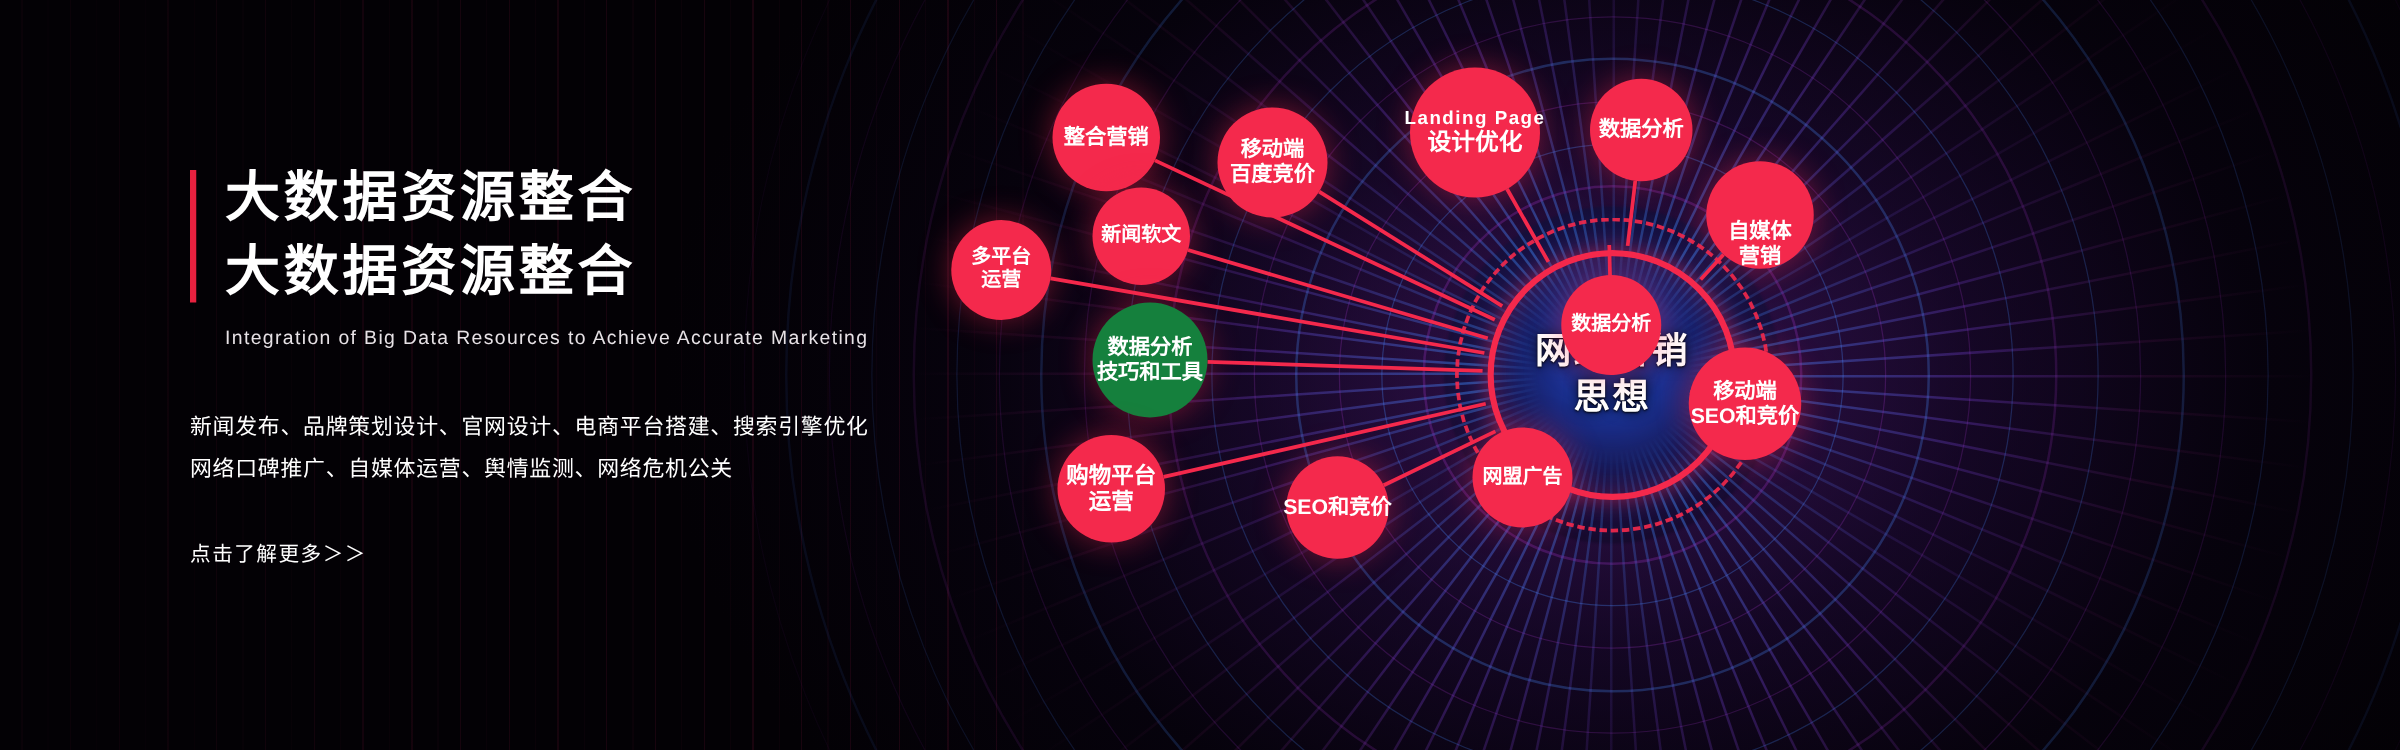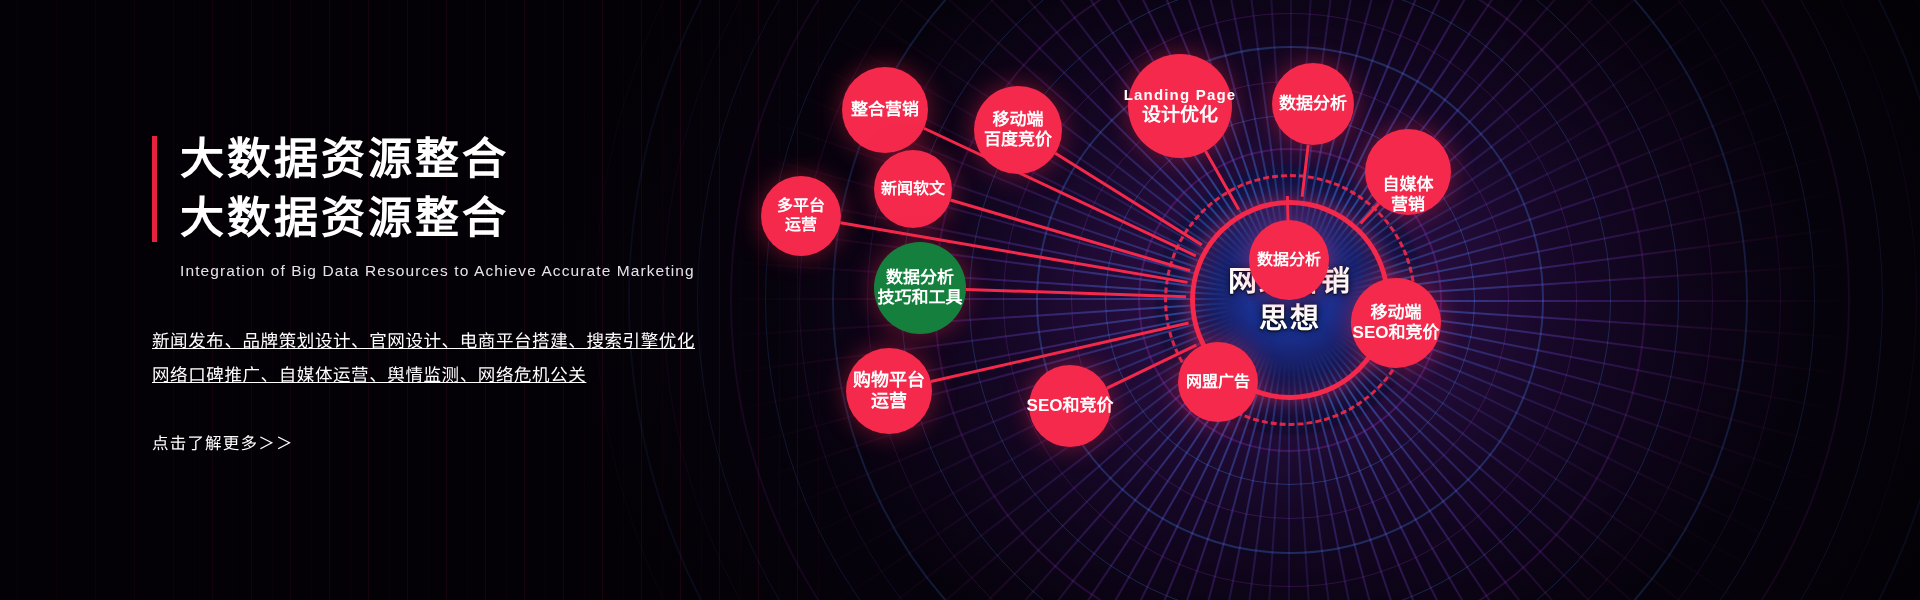--- a/index.html
+++ b/index.html
@@ -67,21 +67,21 @@
 
   
   .copy{position:absolute;left:152px;top:130px;width:640px;}
   .headline{position:relative;padding-left:28px;}
   .headline::before{content:"";position:absolute;left:0;top:6px;bottom:6px;width:5px;
       background:#e8213f;}
   .headline h1{margin:0;color:#fff;font-size:44px;font-weight:bold;
       letter-spacing:3px;line-height:1.34;white-space:nowrap;}
   .subtitle{margin:14px 0 0 28px;color:#e7e2e6;font-size:15.5px;letter-spacing:1.1px;
       white-space:nowrap;}
-  .body-copy{margin:44px 0 0 0;color:#fff;font-size:17.5px;letter-spacing:.6px;line-height:1.95;text-decoration:underline;}
+  .body-copy{margin:44px 0 0 0;color:#fff;font-size:17.5px;letter-spacing:.6px;line-height:1.95;}
   .body-copy div{white-space:nowrap;}
   .cta{margin-top:38px;color:#fff;font-size:16.5px;letter-spacing:1.2px;}
 </style>
 </head>
 <body>
 
 <div id="stage">
 
   <div class="bg-base"></div>
   <div class="bg-streaks"></div>

